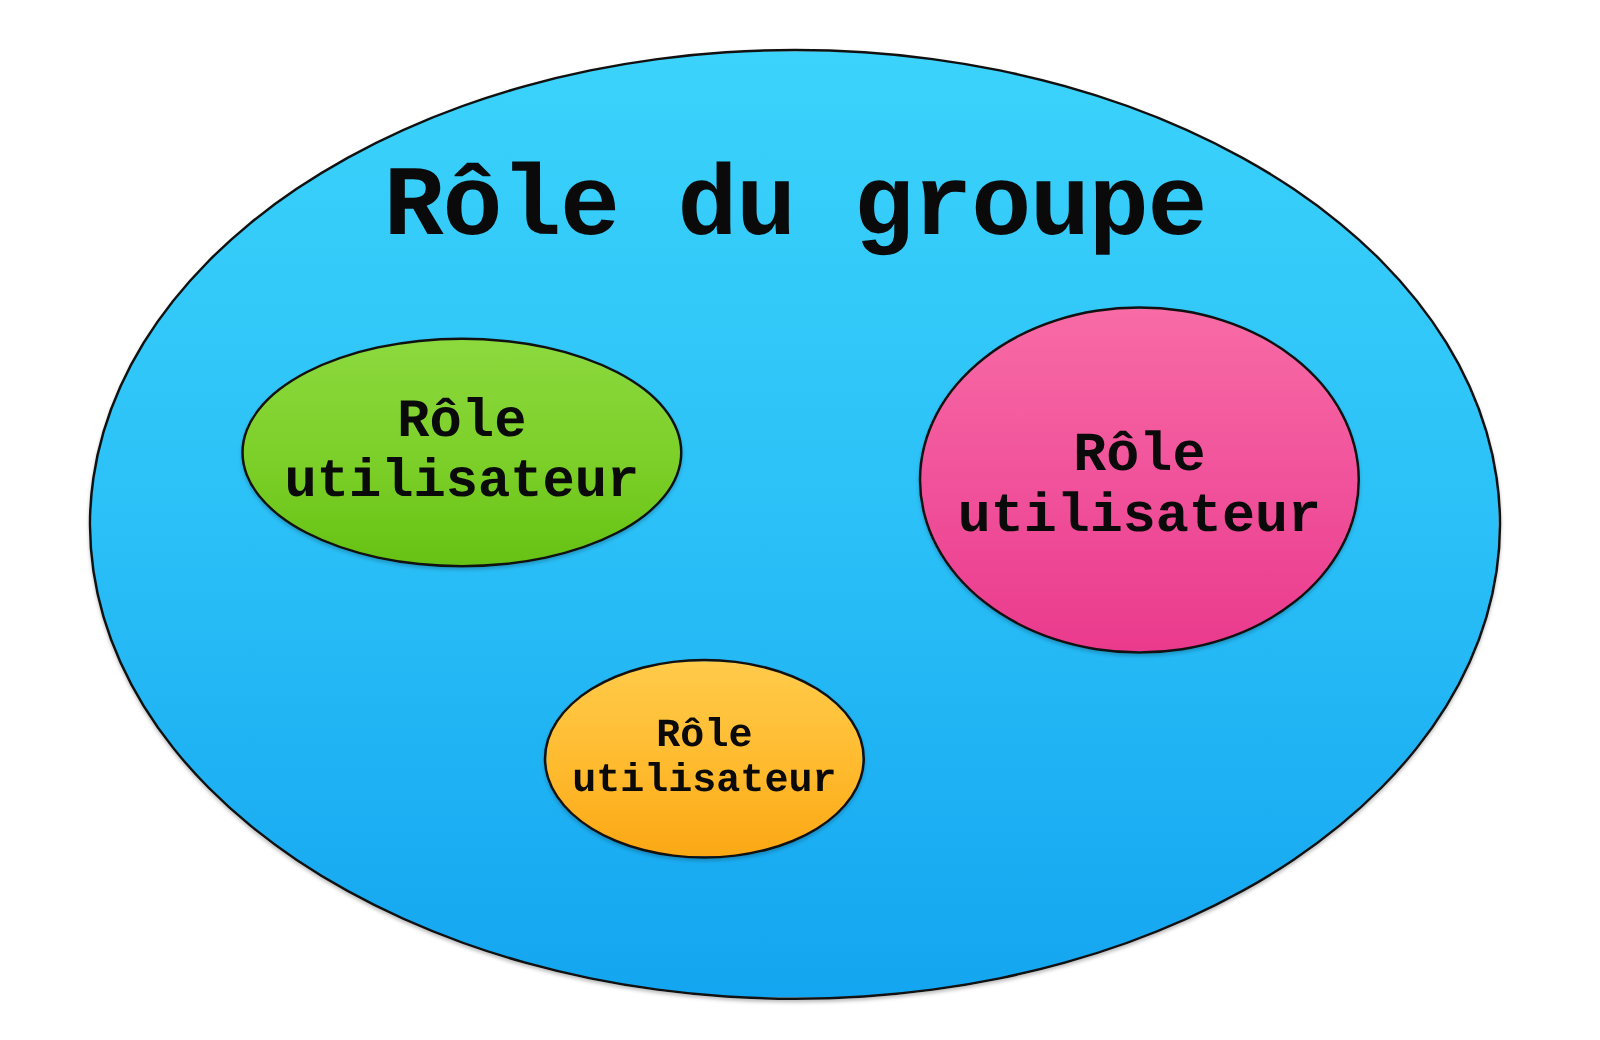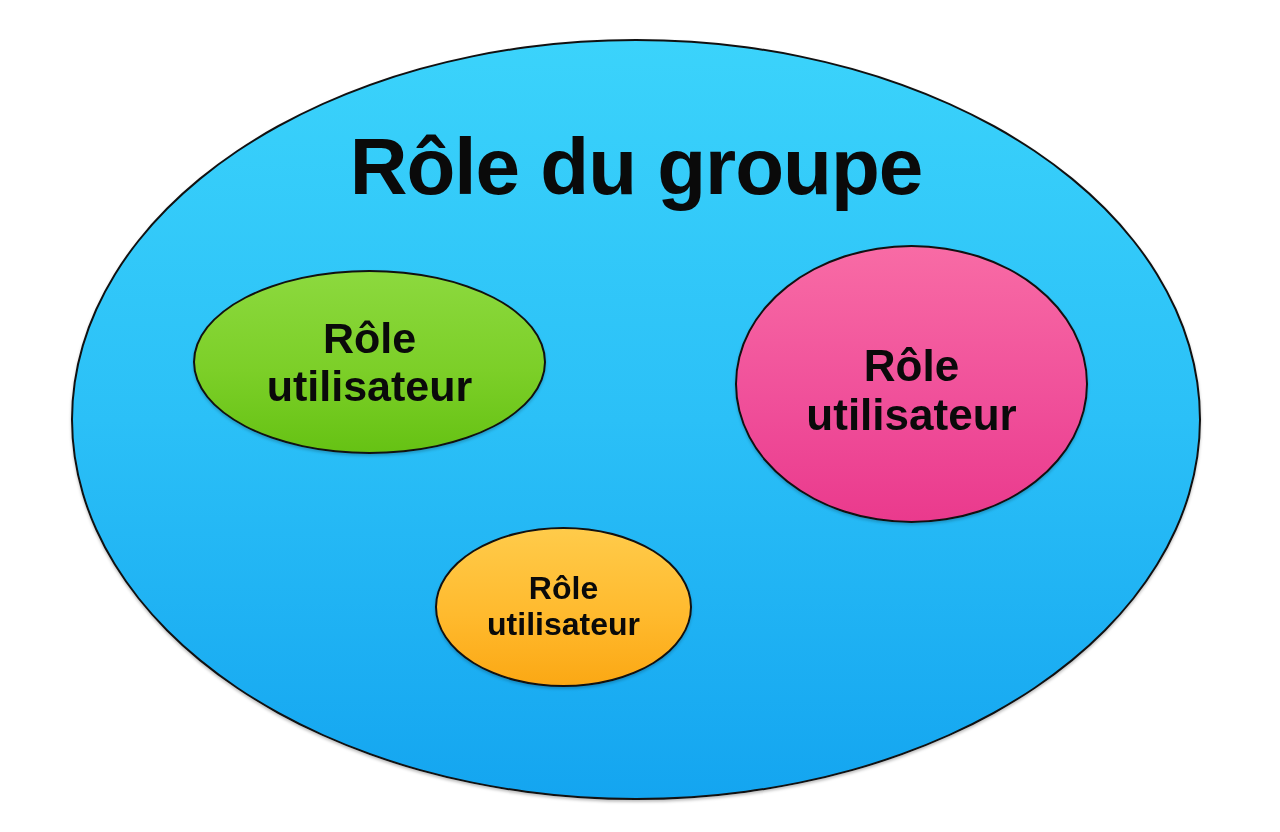--- a/index.html
+++ b/index.html
@@ -7,21 +7,21 @@
       padding: 0;
       width: 1280px;
       height: 832px;
       background: #ffffff;
       overflow: hidden;
     }
     .canvas {
       position: relative;
       width: 1280px;
       height: 832px;
-      font-family: Liberation Sans, sans-serif;
+      font-family: Liberation Mono, monospace;
     }
     .ellipse {
       position: absolute;
       border-radius: 50%;
       border: 2px solid #111;
       box-sizing: border-box;
       display: flex;
       align-items: center;
       justify-content: center;
       text-align: center;

